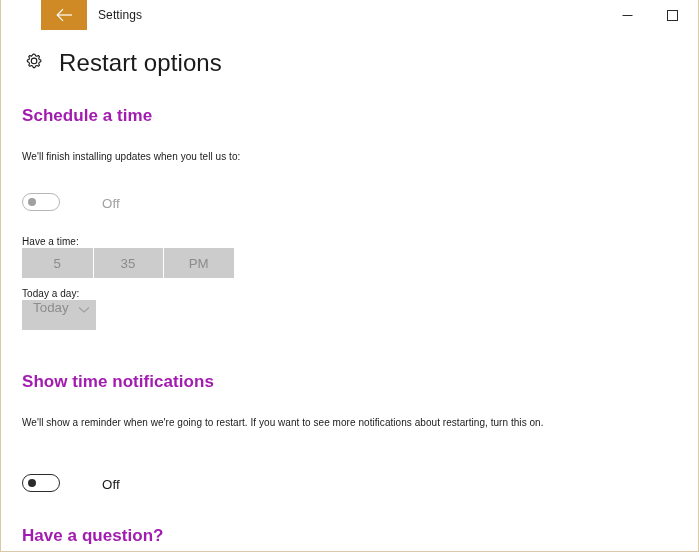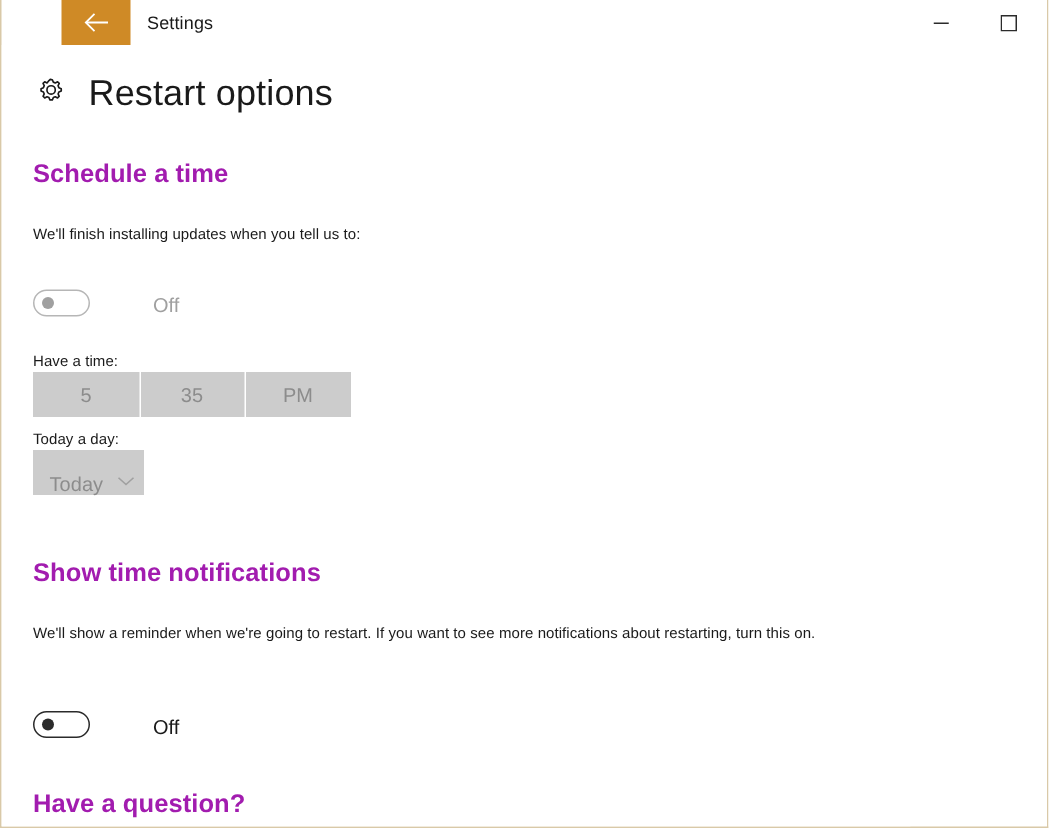--- a/index.html
+++ b/index.html
@@ -207,21 +207,21 @@
   
   #pick-day-label { top: 253px; }
   #day-dropdown {
     position: absolute;
     top: 270px;
     left: 21px;
     width: 74px;
     height: 30px;
     background: #cccccc;
     display: flex;
-    align-items: flex-end;
+    align-items: flex-start;
     padding-left: 11px;
     box-sizing: border-box;
   }
   #day-dropdown-value {
     font-size: 13.3px;
     color: #8c8c8c;
     letter-spacing: 0.05px;
     white-space: nowrap;
   }
   #chevron-down-icon {

